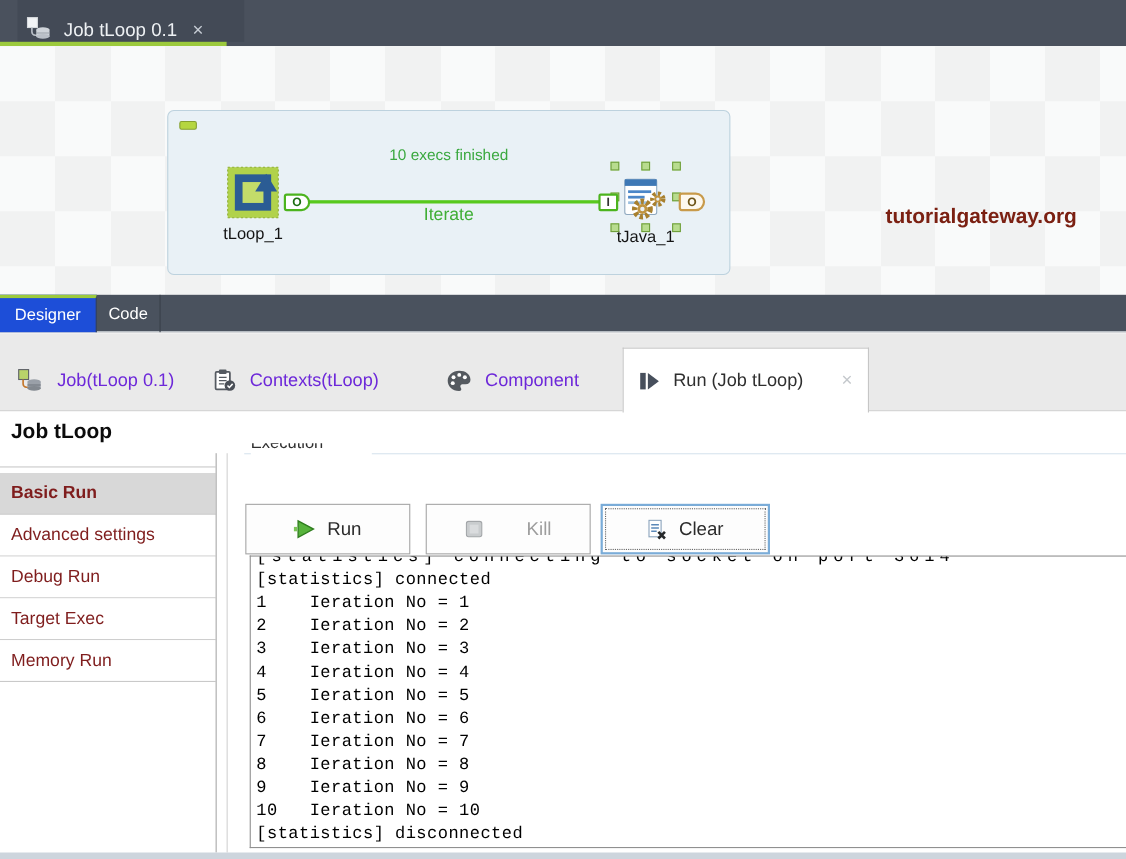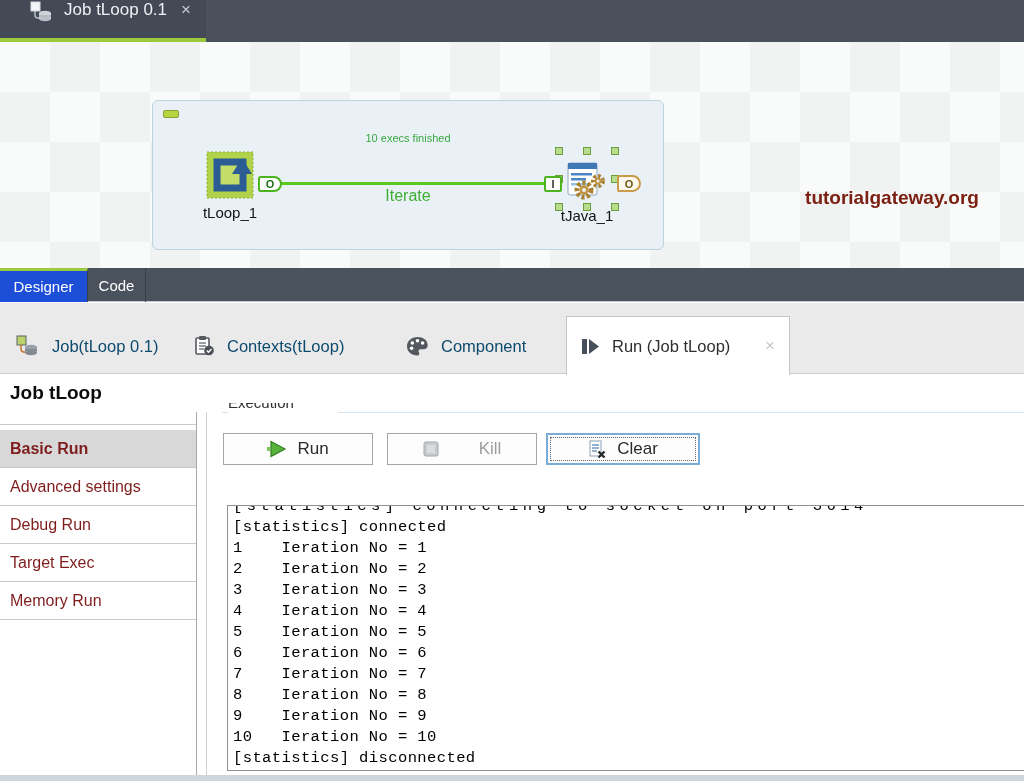--- a/index.html
+++ b/index.html
@@ -1,38 +1,38 @@
 <!DOCTYPE html>
 <html><head>
 <meta charset="utf-8">
 <style>
   * { margin:0; padding:0; box-sizing:border-box; }
   body { font-family:"Liberation Sans", sans-serif; background:#fff; }
   #app { position:relative; width:1024px; height:781px; background:#fff; overflow:hidden; }
 
   
   .editor-bar { position:absolute; left:0; top:0; width:1024px; height:42px; background:#4a515d; }
-  .editor-tab { position:absolute; left:0; top:0; width:206px; height:38px; background:#434a56;
-    display:flex; align-items:flex-start; padding:0 28px; cursor:pointer; }
+  .editor-tab { position:absolute; left:16px; top:0; width:206px; height:38px; background:#434a56;
+    display:flex; align-items:flex-end; padding:0 6px; cursor:pointer; }
   .editor-underline { position:absolute; left:0; top:38px; width:206px; height:4px; background:#9cca3d; }
   .editor-tab-title { color:#eef1f4; font-size:17px; white-space:nowrap; margin-left:10px; }
   .editor-tab-close { color:#c6ccd4; font-size:17px; margin-left:14px; }
 
   
   .canvas { position:absolute; left:0; top:42px; width:1024px; height:226px;
     background-color:#f7f8f8;
     background-image:conic-gradient(#f1f2f2 90deg, #f9fafa 90deg 180deg, #f1f2f2 180deg 270deg, #f9fafa 270deg);
     background-size:100px 100px; }
   .job-panel { position:absolute; left:152px; top:58px; width:512px; height:150px;
     background:#e9f1f6; border:1px solid #bdd2de; border-radius:6px; }
   .minimize-pill { position:absolute; left:10px; top:9px; width:16px; height:8px;
     background:#b5d640; border:1px solid #86a032; border-radius:2px; cursor:pointer; }
   .conn-line { position:absolute; left:110px; top:81px; width:294px; height:3px; background:#58c91e; cursor:pointer; }
   .conn-status { position:absolute; left:155px; top:31px; width:200px; text-align:center;
-    color:#3aa83f; font-size:11px; }
+    color:#3aa83f; font-size:14px; }
   .conn-label { position:absolute; left:155px; top:86px; width:200px; text-align:center;
     color:#3fae35; font-size:16px; cursor:pointer; }
   .node { position:absolute; cursor:pointer; }
   .node-tloop { left:53px; top:50px; width:48px; height:48px; }
   .node-tjava { left:406px; top:50px; width:56px; height:56px; }
   .node-label { position:absolute; font-size:15px; color:#141414; text-align:center; width:100px; }
   .label-tloop { left:27px; top:103px; }
   .label-tjava { left:384px; top:106px; }
   .port { position:absolute; background:#fff; font-size:11px; font-weight:bold;
     display:flex; align-items:center; justify-content:center; cursor:crosshair; z-index:3; }
@@ -51,21 +51,21 @@
     background:#4a525e; border-bottom:1px solid #c3c8ce; }
   .persp-tab { position:absolute; top:0; height:34px; display:flex; align-items:center;
     justify-content:center; color:#fff; font-size:15px; cursor:pointer; border-right:1px solid #394049; }
   .persp-designer { left:0; width:88px; background:#1d4ed8; border-top:3px solid #9cca3d; }
   .persp-code { left:88px; width:58px; }
 
   
   .panel-strip { position:absolute; left:0; top:303px; width:1024px; height:71px;
     background:#eaeaea; border-bottom:1px solid #cdcdcd; }
   .ptab { position:absolute; top:15px; height:56px; display:flex; align-items:center;
-    gap:12px; font-size:16.5px; color:#0c4a6e; padding:0 6px; cursor:pointer; white-space:nowrap; }
+    gap:12px; font-size:16.5px; color:#6d28d9; padding:0 6px; cursor:pointer; white-space:nowrap; }
   .ptab-job { left:8px; }
   .ptab-contexts { left:188px; }
   .ptab-component { left:400px; }
   .ptab-active { left:566px; top:13px; height:59px; width:224px; background:#fff;
     border:1px solid #c6c6c6; border-bottom:none; z-index:2; padding:0 14px; color:#2e2e2e; }
   .ptab-close { color:#c4c8cc; font-size:17px; margin-left:auto; }
 
   
   .panel-title-bar { position:absolute; left:0; top:374px; width:1024px; height:38px; background:#fff; }
   .panel-title { position:absolute; left:10px; top:0; line-height:38px; font-size:19px;
@@ -80,21 +80,21 @@
   .side-border { position:absolute; left:196px; top:412px; width:1px; height:363px; background:#a8a8a8; }
   .side-border2 { position:absolute; left:206px; top:412px; width:1px; height:363px; background:#d2d2d2; }
 
   
   .exec-line { position:absolute; left:222px; top:412px; width:802px; height:1px; background:#d8e4ee; z-index:0; }
   .exec-label-clip { position:absolute; left:228px; top:403px; width:110px; height:11px;
     overflow:hidden; background:#fff; z-index:1; }
   .exec-label-clip span { display:block; margin-top:-9px; font-size:15px; color:#2f2f2f; }
 
   
-  .btn { position:absolute; top:433px; height:32px; background:#fdfdfd; border:1px solid #a6a6a6;
+  .btn { position:absolute; top:458px; height:46px; background:#fdfdfd; border:1px solid #a6a6a6;
     display:flex; align-items:center; justify-content:center; gap:10px; font-size:17px;
     color:#2b2b2b; cursor:pointer;text-align:right; }
   .btn-run { left:223px; width:150px; }
   .btn-kill { left:387px; width:150px; color:#9d9d9d; cursor:default;gap:40px; }
   .btn-clear { left:546px; width:154px; border:2px solid #7aacd8; outline:1px dotted #666; outline-offset:-5px; }
 
   
   .console { position:absolute; left:227px; top:505px; width:797px; height:266px;
     border:1px solid #909090; border-right:none; background:#fff; overflow:hidden; cursor:text; }
   .console-inner { margin:-10px 0 0 5px; }

